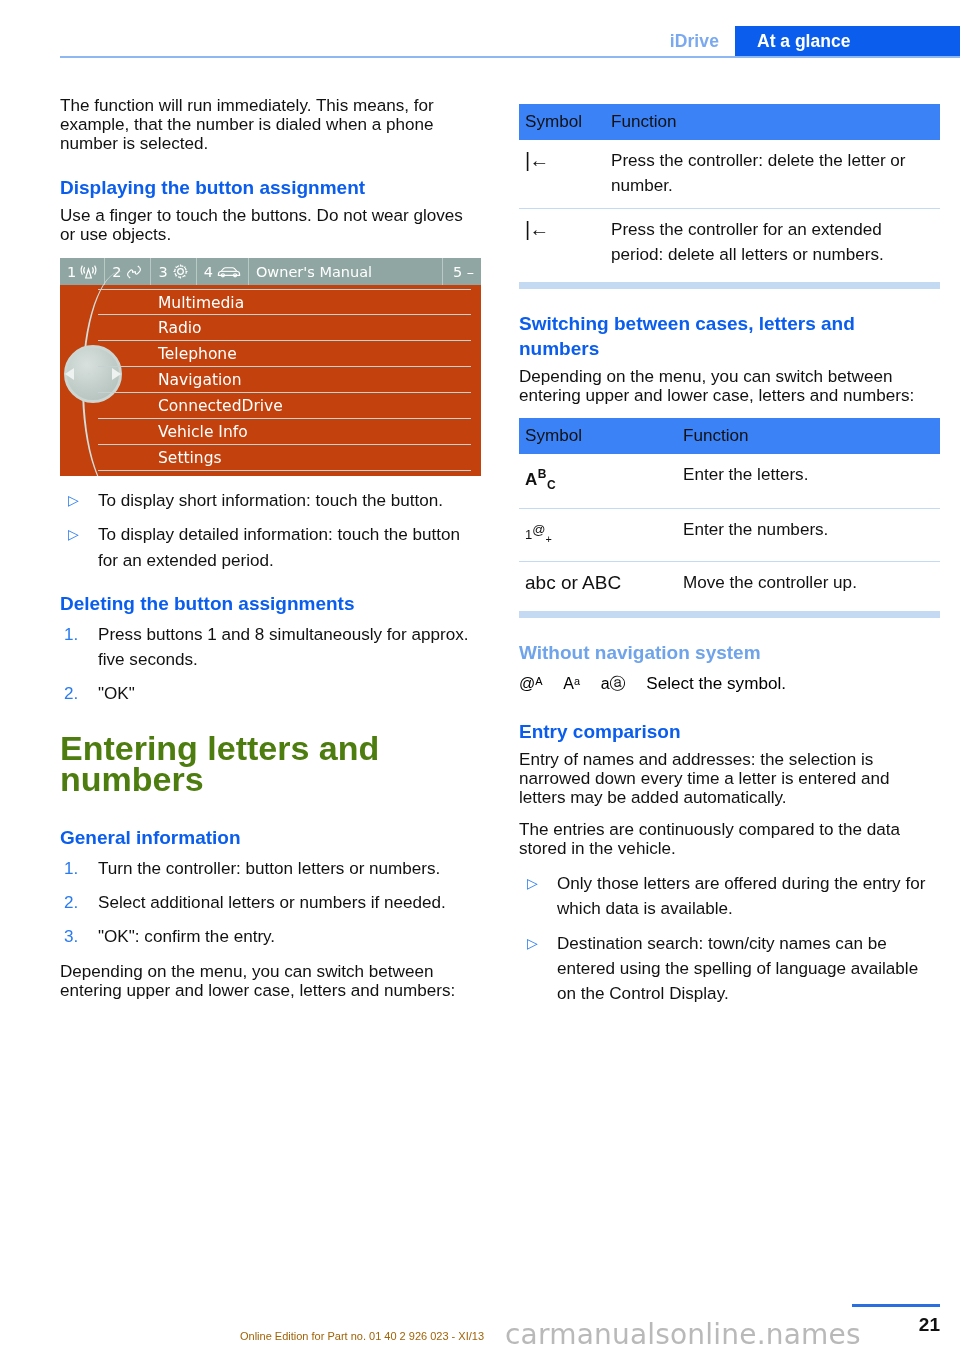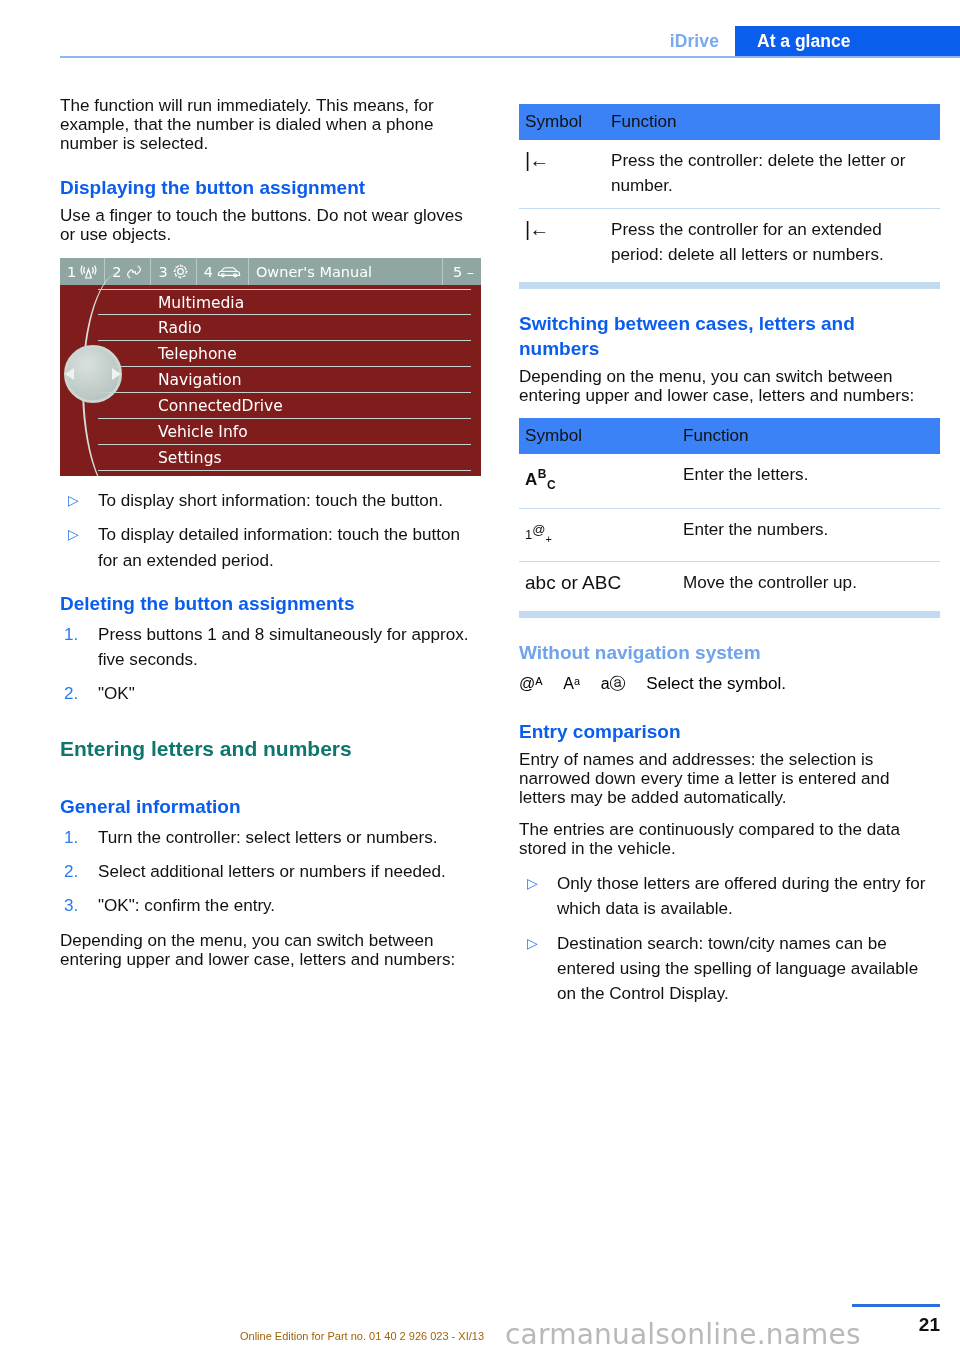--- a/index.html
+++ b/index.html
@@ -45,22 +45,22 @@
   }
   .col { width: 421px; }
 
   
   p.body {
     margin: 0 0 13px 0;
     font-size: 17.1px; line-height: 19px; color: #111111;
   }
   h1.chapter {
     margin: 26px 0 30px 0;
-    font-size: 21px; line-height: 31px;
-    font-weight: bold; color: #0f766e;
+    font-size: 34px; line-height: 31px;
+    font-weight: bold; color: #4d7c0f;
   }
   h2.sect {
     margin: 22px 0 6px 0;
     font-size: 19px; line-height: 25px;
     font-weight: bold; color: #0a5ded;
   }
   h2.sect.tight { margin-top: 18px; }
   h2.sect.light { color: #6fa3ea; }
 
   
@@ -125,21 +125,21 @@
     font-size: 14.5px;
   }
   .idrive-bar .cell {
     display: flex; align-items: center; gap: 4px;
     padding: 0 7px; height: 27px;
     border-right: 1px solid #b9cac6;
   }
   .idrive-bar .cell.title { flex: 1; border-right: 1px solid #b9cac6; }
   .idrive-bar .cell.last { border-right: none; padding-left: 10px; }
   .idrive-bar .ic { display: inline-flex; align-items: center; }
-  .idrive-body { position: relative; height: 191px; background: #7f1d1d; }
+  .idrive-body { position: relative; height: 191px; background: #c2410c; }
   .menu-list {
     position: absolute; left: 38px; right: 10px; top: 4px;
   }
   .menu-item {
     height: 26px; line-height: 26px; color: #ffffff;
     font-size: 15.5px; padding-left: 60px;
     border-bottom: 1px solid #c6d2cf;
   }
   .menu-item:first-child { border-top: 1px solid #c6d2cf; }
   .arc {
@@ -305,21 +305,21 @@
           <span>"OK"</span>
         </li>
       </ol>
 
       <h1 class="chapter">Entering letters and numbers</h1>
 
       <h2 class="sect">General information</h2>
       <ol class="steps">
         <li>
           <span class="num">1.</span>
-          <span>Turn the controller: select letters or numbers.</span>
+          <span>Turn the controller: button letters or numbers.</span>
         </li>
         <li>
           <span class="num">2.</span>
           <span>Select additional letters or numbers if needed.</span>
         </li>
         <li>
           <span class="num">3.</span>
           <span>"OK": confirm the entry.</span>
         </li>
       </ol>

